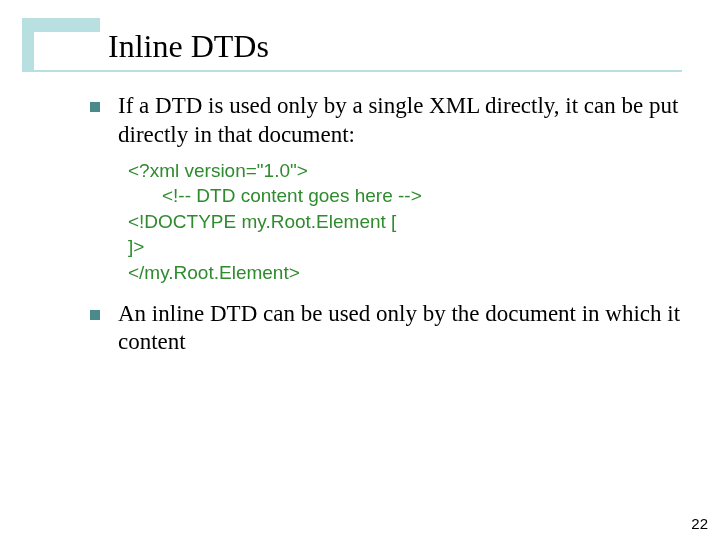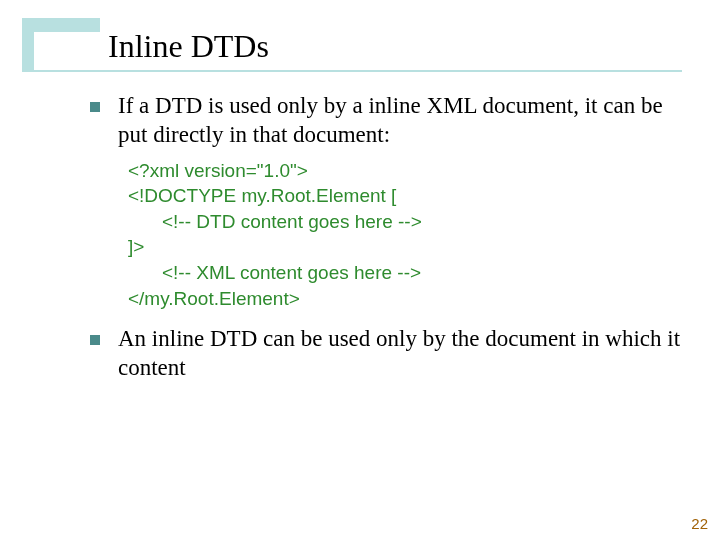--- a/index.html
+++ b/index.html
@@ -86,47 +86,46 @@
     line-height: 1.35;
     color: #2e8b2e;
     white-space: pre;
   }
   .indent1 { padding-left: 34px; }
   .page-number {
     position: absolute;
     bottom: 8px;
     right: 12px;
     font-size: 15px;
-    color: #a16207;
+    color: #000000;
     font-family: Arial, sans-serif;
   }
 </style>
 </head>
 <body>
 
 <div class="title-bar">
   <div class="title-accent-top"></div>
   <div class="title-accent-left"></div>
   <div class="title-underline"></div>
   <div class="title-text">Inline DTDs</div>
 </div>
 
 <div class="content">
 
   <div class="bullet-row">
     <div class="bullet"></div>
-    <div class="bullet-text">If a DTD is used only by a inline XML document, it can be put directly in that document:</div>
+    <div class="bullet-text">If a DTD is used only by a single XML directly, it can be put directly in that document:</div>
   </div>
 
   <div class="code-block">
     <div class="code-line">&lt;?xml version="1.0"&gt;</div>
+    <div class="code-line indent1">&lt;!-- DTD content goes here --&gt;</div>
     <div class="code-line">&lt;!DOCTYPE my.Root.Element [</div>
-    <div class="code-line indent1">&lt;!-- DTD content goes here --&gt;</div>
     <div class="code-line">]&gt;</div>
-    <div class="code-line indent1">&lt;!-- XML content goes here --&gt;</div>
     <div class="code-line">&lt;/my.Root.Element&gt;</div>
   </div>
 
   <div class="bullet-row">
     <div class="bullet"></div>
     <div class="bullet-text">An inline DTD can be used only by the document in which it content</div>
   </div>
 
 </div>
 

